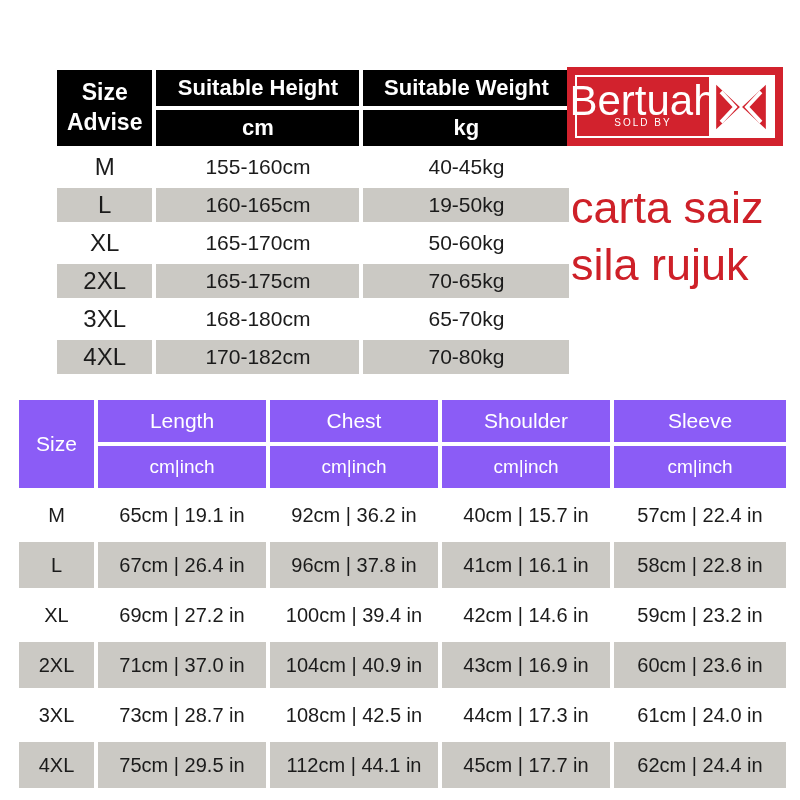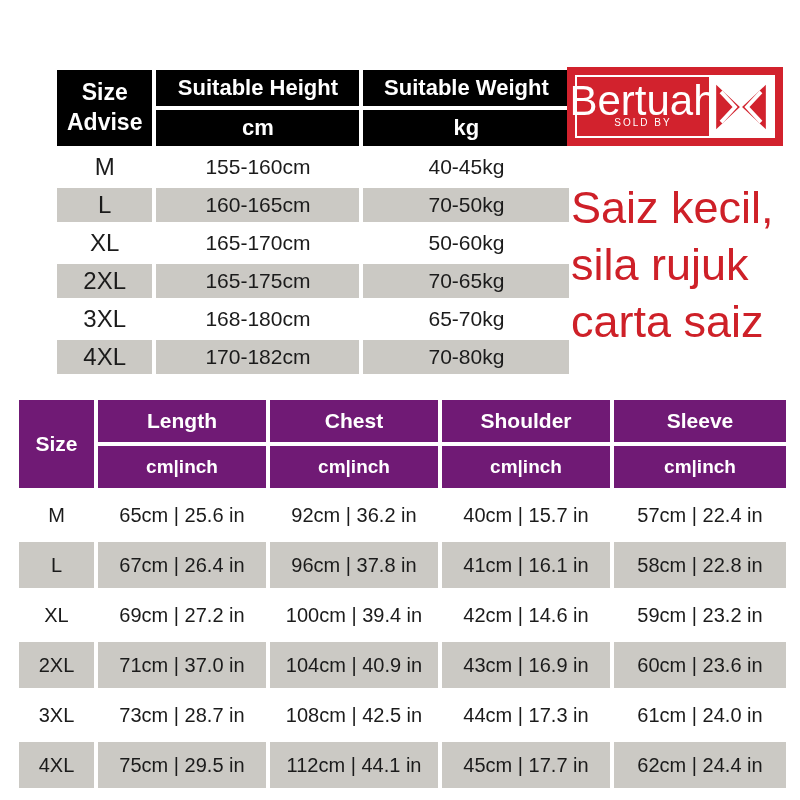--- a/index.html
+++ b/index.html
@@ -17,21 +17,21 @@
   .t-top tr.brow { height:34px; }
   .t-top td.hdr { background:#000000; color:#ffffff; font-weight:bold; font-size:22px; }
   .t-top td.corner { font-size:23px; line-height:1.3; padding:0 10px; }
   .t-top td.body { font-size:21px; }
   .t-top td.size { font-size:24px; }
 
   
   .t-bot { position:absolute; left:15px; top:396px; }
   .t-bot tr.hrow { height:42px; }
   .t-bot tr.brow { height:46px; }
-  .t-bot td.hdr { background:#701a75; color:#ffffff; font-weight:bold; font-size:21px; }
+  .t-bot td.hdr { background:#8b5cf6; color:#ffffff; font-weight:normal; font-size:21px; }
   .t-bot td.unit { font-size:19px; }
   .t-bot td.body { font-size:20px; }
   .t-bot td.size { font-size:20px; }
 
   .c-white { background:#ffffff; }
   .c-gray  { background:#cbc9c4; }
 
   
   .logo { position:absolute; left:567px; top:67px; width:216px; height:79px; background:#d2222d; }
   .logo-frame {
@@ -68,21 +68,21 @@
       <td class="hdr">kg</td>
     </tr>
     <tr class="brow">
       <td class="size c-white">M</td>
       <td class="body c-white">155-160cm</td>
       <td class="body c-white">40-45kg</td>
     </tr>
     <tr class="brow">
       <td class="size c-gray">L</td>
       <td class="body c-gray">160-165cm</td>
-      <td class="body c-gray">70-50kg</td>
+      <td class="body c-gray">19-50kg</td>
     </tr>
     <tr class="brow">
       <td class="size c-white">XL</td>
       <td class="body c-white">165-170cm</td>
       <td class="body c-white">50-60kg</td>
     </tr>
     <tr class="brow">
       <td class="size c-gray">2XL</td>
       <td class="body c-gray">165-175cm</td>
       <td class="body c-gray">70-65kg</td>
@@ -111,23 +111,22 @@
           <polygon points="4,4 48,45 4,86" fill="#d2222d"></polygon>
           <polygon points="96,4 52,45 96,86" fill="#d2222d"></polygon>
           <polyline points="13,17 39,45 13,73" stroke="#ffffff" stroke-width="7" fill="none"></polyline>
           <polyline points="87,17 61,45 87,73" stroke="#ffffff" stroke-width="7" fill="none"></polyline>
         </svg>
       </div>
     </div>
   </div>
 
   <div class="note">
-    <div>Saiz kecil,</div>
+    <div>carta saiz</div>
     <div>sila rujuk</div>
-    <div>carta saiz</div>
   </div>
 
   <table class="t-bot">
     <colgroup>
         <col style="width:75px">
         <col style="width:168px">
         <col style="width:168px">
         <col style="width:168px">
         <col style="width:172px">
       </colgroup>
@@ -140,21 +139,21 @@
       <td class="hdr">Sleeve</td>
     </tr>
     <tr class="hrow">
       <td class="hdr unit">cm|inch</td>
       <td class="hdr unit">cm|inch</td>
       <td class="hdr unit">cm|inch</td>
       <td class="hdr unit">cm|inch</td>
     </tr>
     <tr class="brow">
       <td class="size c-white">M</td>
-      <td class="body c-white">65cm | 25.6 in</td>
+      <td class="body c-white">65cm | 19.1 in</td>
       <td class="body c-white">92cm | 36.2 in</td>
       <td class="body c-white">40cm | 15.7 in</td>
       <td class="body c-white">57cm | 22.4 in</td>
     </tr>
     <tr class="brow">
       <td class="size c-gray">L</td>
       <td class="body c-gray">67cm | 26.4 in</td>
       <td class="body c-gray">96cm | 37.8 in</td>
       <td class="body c-gray">41cm | 16.1 in</td>
       <td class="body c-gray">58cm | 22.8 in</td>

